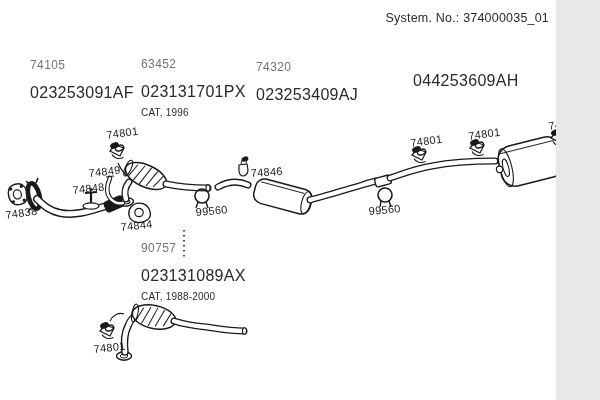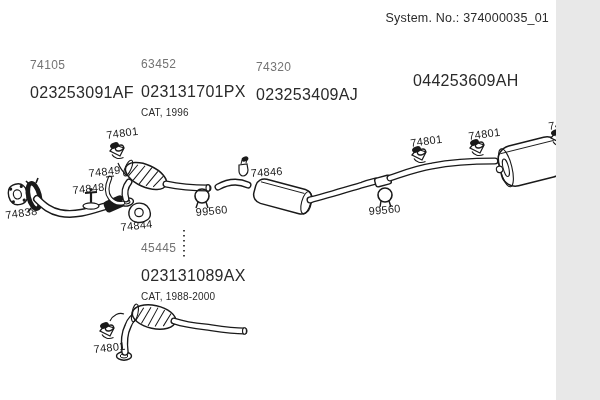--- a/index.html
+++ b/index.html
@@ -48,21 +48,21 @@
   <div class="part-block" id="pb3">
     <div class="part-id">74320</div>
     <div class="part-code">023253409AJ</div>
   </div>
 
   <div class="part-block" id="pb4">
     <div class="part-code">044253609AH</div>
   </div>
 
   <div class="part-block" id="pb5">
-    <div class="part-id">45445</div>
+    <div class="part-id">90757</div>
     <div class="part-code">023131089AX</div>
     <div class="part-note">CAT, 1988-2000</div>
   </div>
 
   <svg id="diagram-svg" width="600" height="400" viewBox="0 0 600 400">
 
     <defs>
       <g id="hanger">
         <path d="M0,9 L5,3 L14,6 L10,14 Z" fill="#ffffff" stroke="#1a1a1a" stroke-width="1.2"></path>
         <ellipse cx="4.5" cy="3.5" rx="4.6" ry="3" fill="#1a1a1a" transform="rotate(-20 4.5 3.5)"></ellipse>

